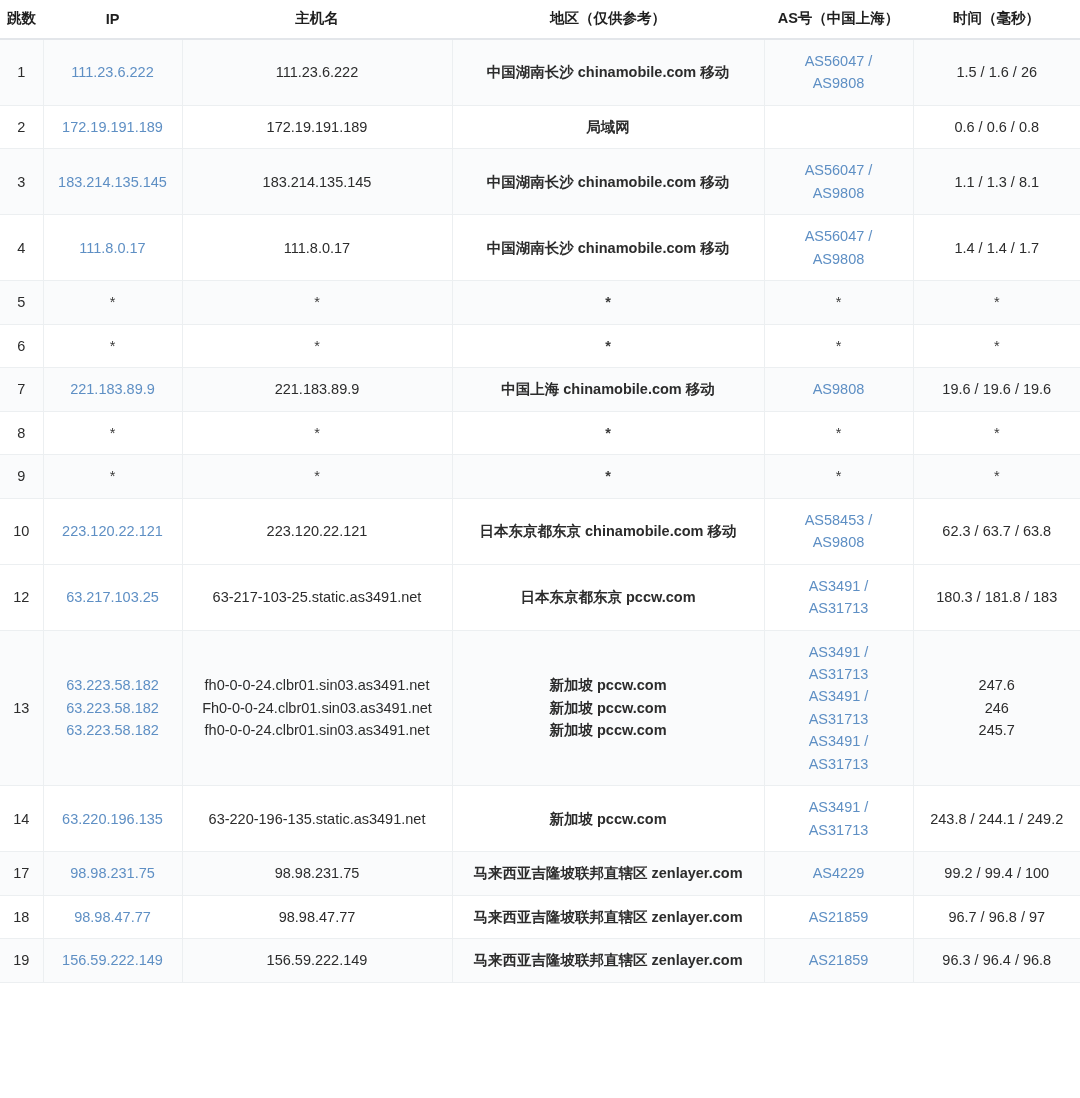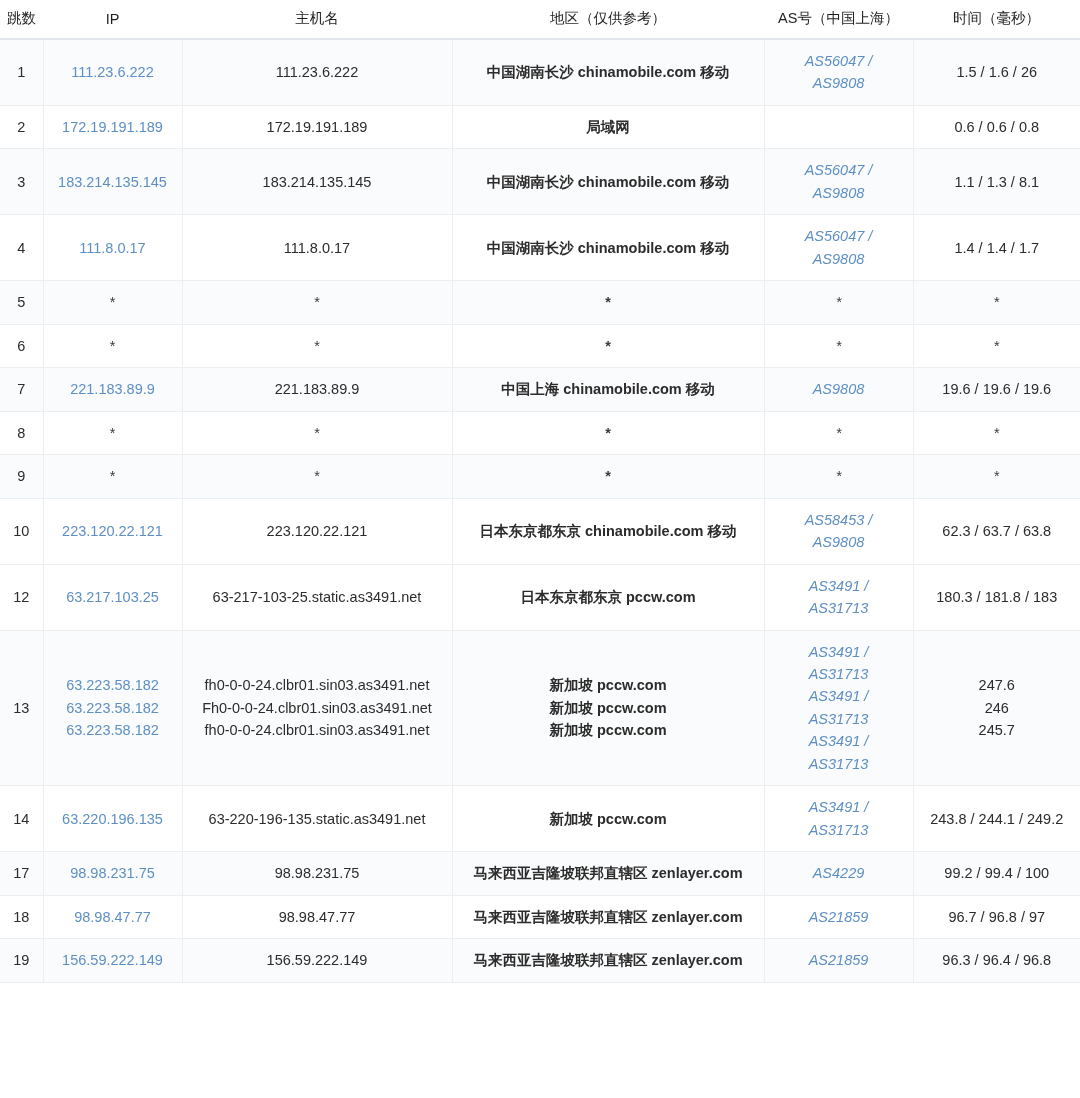--- a/index.html
+++ b/index.html
@@ -19,21 +19,21 @@
   }
   table.trace {
     width: 1080px;
     border-collapse: collapse;
     table-layout: fixed;
     font-size: 14.5px;
     color: #2c2c2c;
   }
   table.trace thead th {
     font-size: 14.5px;
-    font-weight: normal;
+    font-weight: bold;
     color: #1f1f1f;
     text-align: center;
     vertical-align: middle;
     padding: 9px 4px 10px 4px;
     border-bottom: 2px solid #e3e6ea;
     background: #ffffff;
     white-space: nowrap;
   }
   table.trace thead th.c-hop   { width: 43px; }
   table.trace thead th.c-ip    { width: 139px; }
@@ -62,21 +62,21 @@
     background: #fafbfc;
   }
   table.trace tbody tr:last-child > td {
     border-bottom: 1px solid #eceff1;
   }
   .lnk {
     color: #5e8fc4;
     text-decoration: none;
     cursor: pointer;
   }
-  .asn-line { display: block; font-style: italic; }
+  .asn-line { display: block; }
   .ip-line { display: block; }
   .host-line { display: block; }
   .geo-line { display: block; font-weight: bold; }
   .time-line { display: block; }
   .star { color: #3a3a3a; letter-spacing: 0; }
 </style>
 </head>
 <body>
 
 <div id="root">

